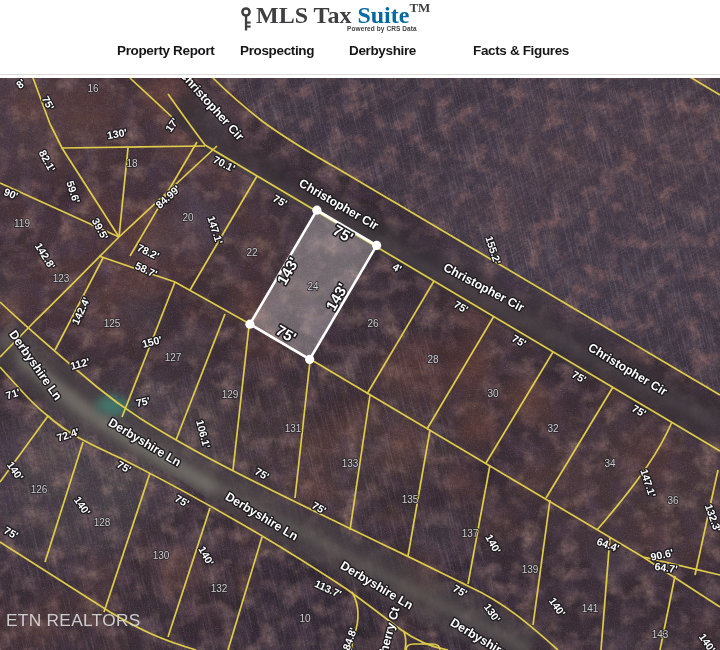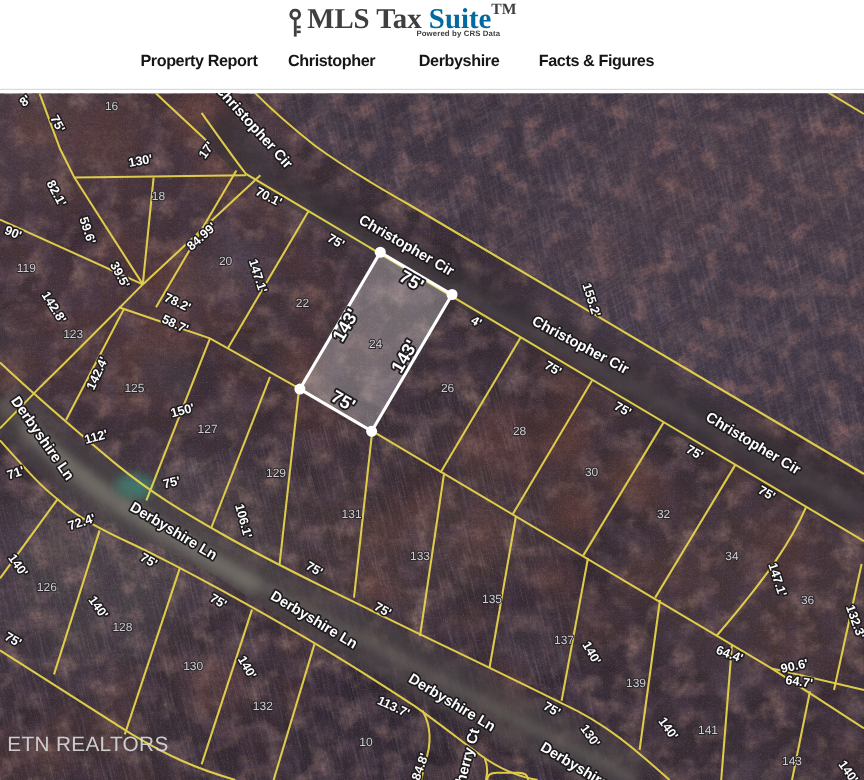--- a/index.html
+++ b/index.html
@@ -20,25 +20,25 @@
     <rect x="7" y="18.5" width="3.6" height="2.1" fill="#3f3e40"></rect>
   </svg>
 
 <div class="logo">MLS Tax <span class="gold">Suite</span><sup>TM</sup></div>
 
 <div class="powered">Powered by CRS Data</div>
 
 <div class="nav">
     <span style="left:117px">Property Report</span>
 
-<span style="left:240px">Christopher</span>
+<span style="left:240px">Prospecting</span>
 
 <span style="left:349px">Derbyshire</span>
 
-<span style="left:449px">Facts &amp; Figures</span>
+<span style="left:473px">Facts &amp; Figures</span>
   </div>
 
 <div style="position:absolute;left:0;top:74px;width:720px;height:1px;background:#ddd8da"></div>
 
 <svg style="position:absolute;left:0;top:78px" width="720" height="572" viewBox="0 78 720 572">
 <defs>
 <filter id="blur18" x="-40%" y="-40%" width="180%" height="180%">
         <feGaussianBlur stdDeviation="16"></feGaussianBlur>
       </filter>
 <filter id="blur8" x="-60%" y="-60%" width="220%" height="220%">

